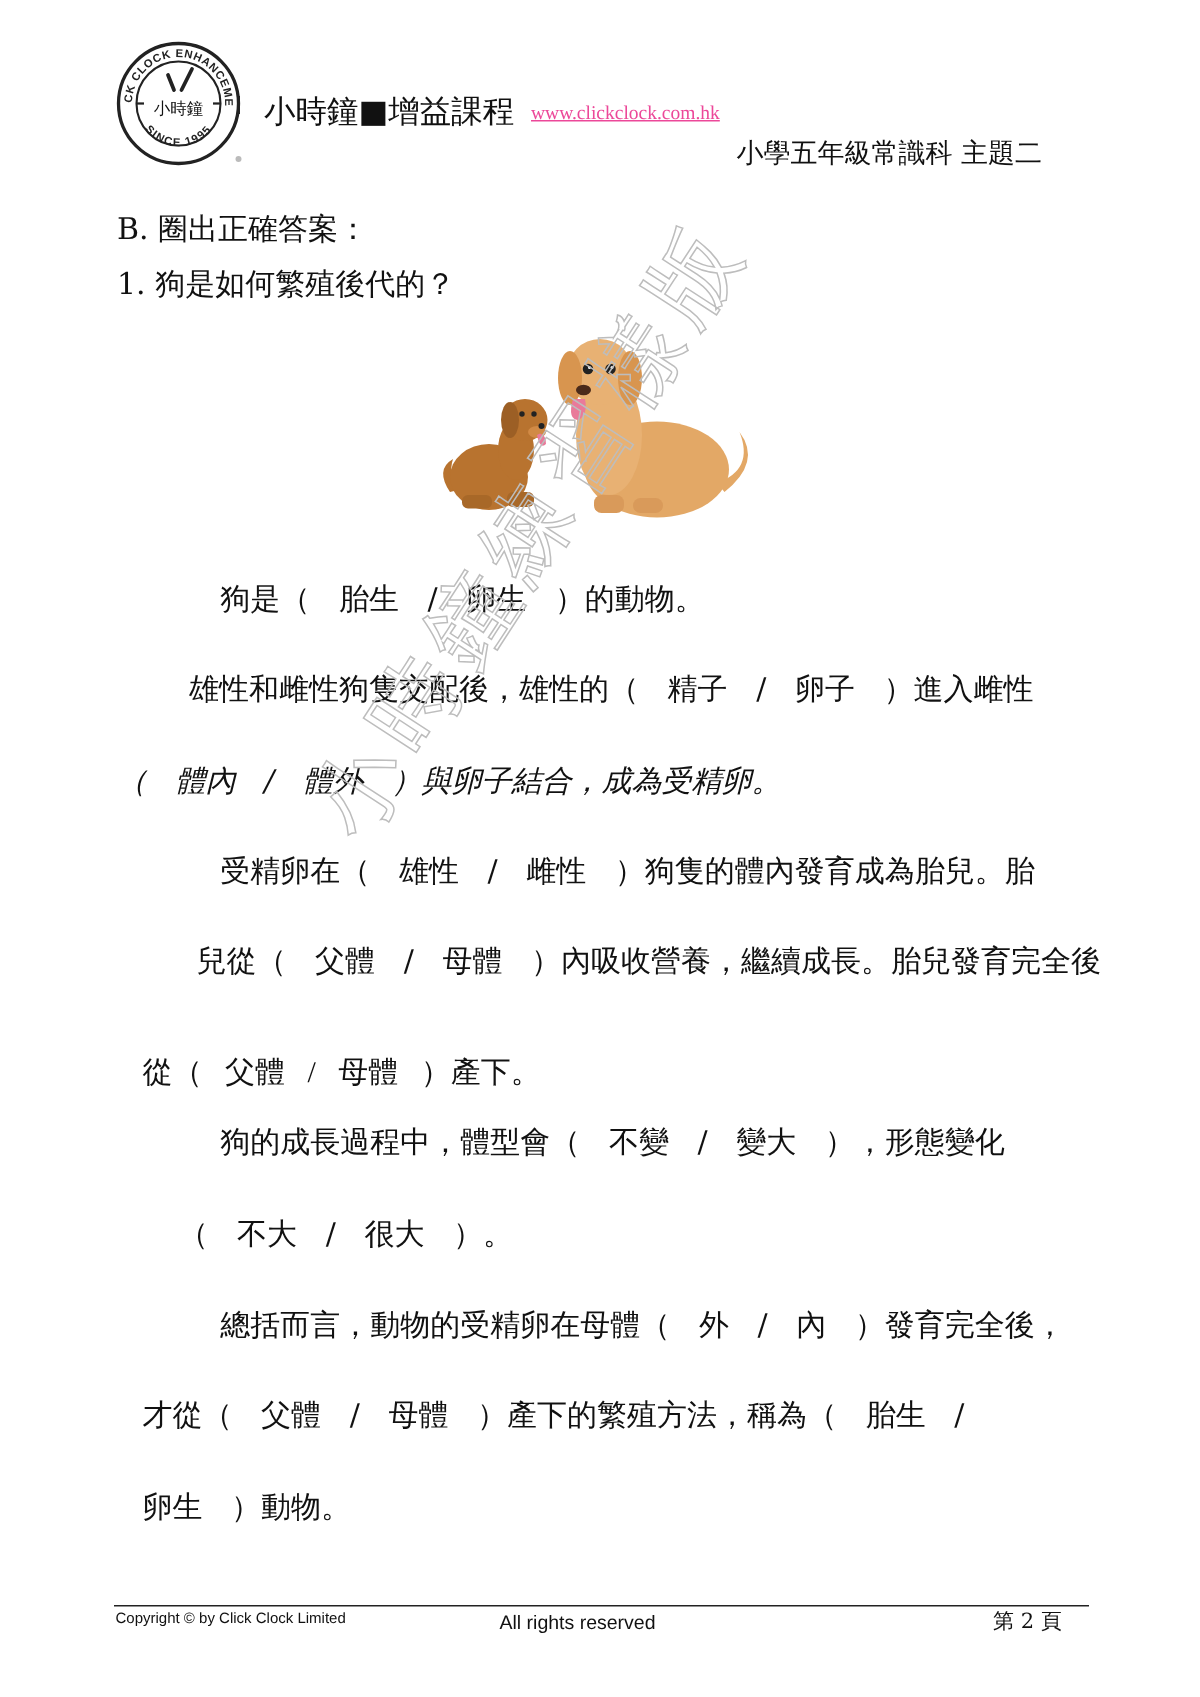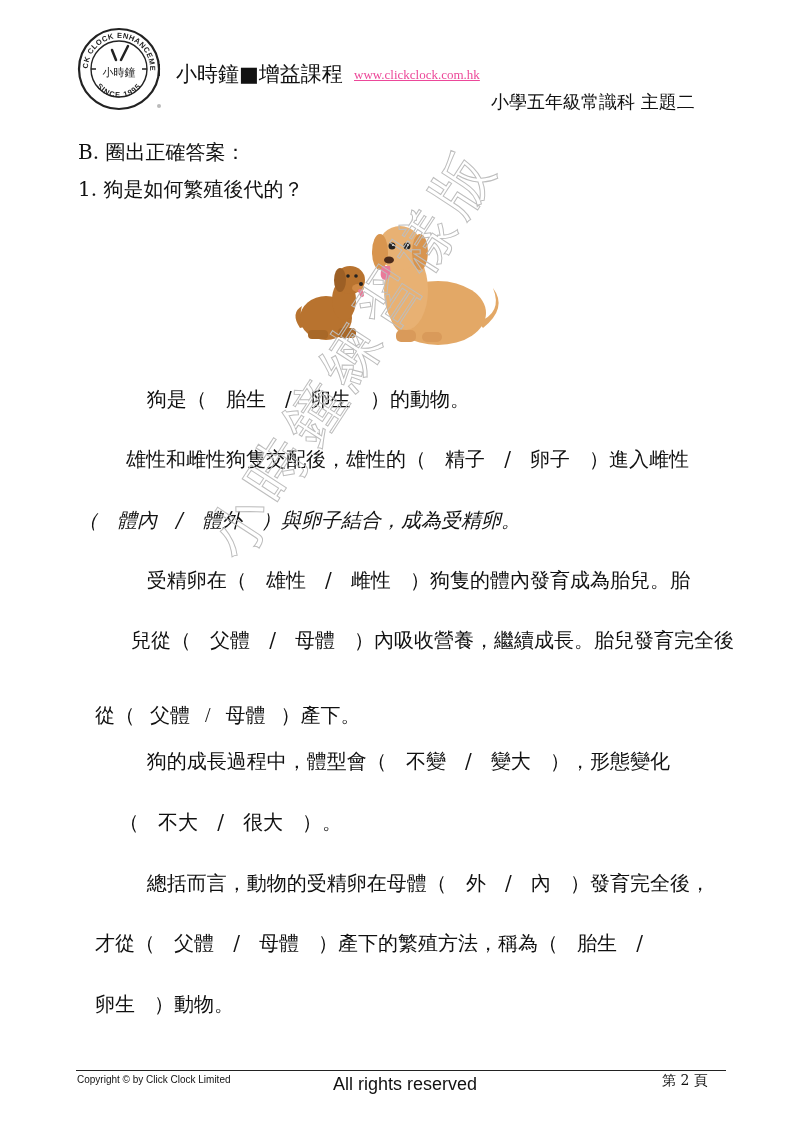--- a/index.html
+++ b/index.html
@@ -35,21 +35,21 @@
     transform: rotate(-57deg); transform-origin: left top;
     white-space: nowrap; letter-spacing: 8px;
     pointer-events: none;
   }
   .footer-rule { position: absolute; left: 76px; top: 1070px; width: 650px; height: 0; border-top: 1.5px solid #222; }
   .footer-left {
     position: absolute; left: 77px; top: 1074px; font-size: 10px; white-space: nowrap;
     font-family: "Liberation Sans", sans-serif;
   }
   .footer-rights {
-    position: absolute; left: 333px; top: 1074px; font-size: 18px; white-space: nowrap;
+    position: absolute; left: 333px; top: 1074px; font-size: 13px; white-space: nowrap;
     font-family: "Liberation Sans", sans-serif;
   }
   .footer-page { position: absolute; left: 662px; top: 1072px; font-size: 14px; white-space: nowrap; }
 </style>
 </head>
 <body>
 
 <div class="header">
   <svg class="logo" viewBox="0 0 86 86">
     <defs>

